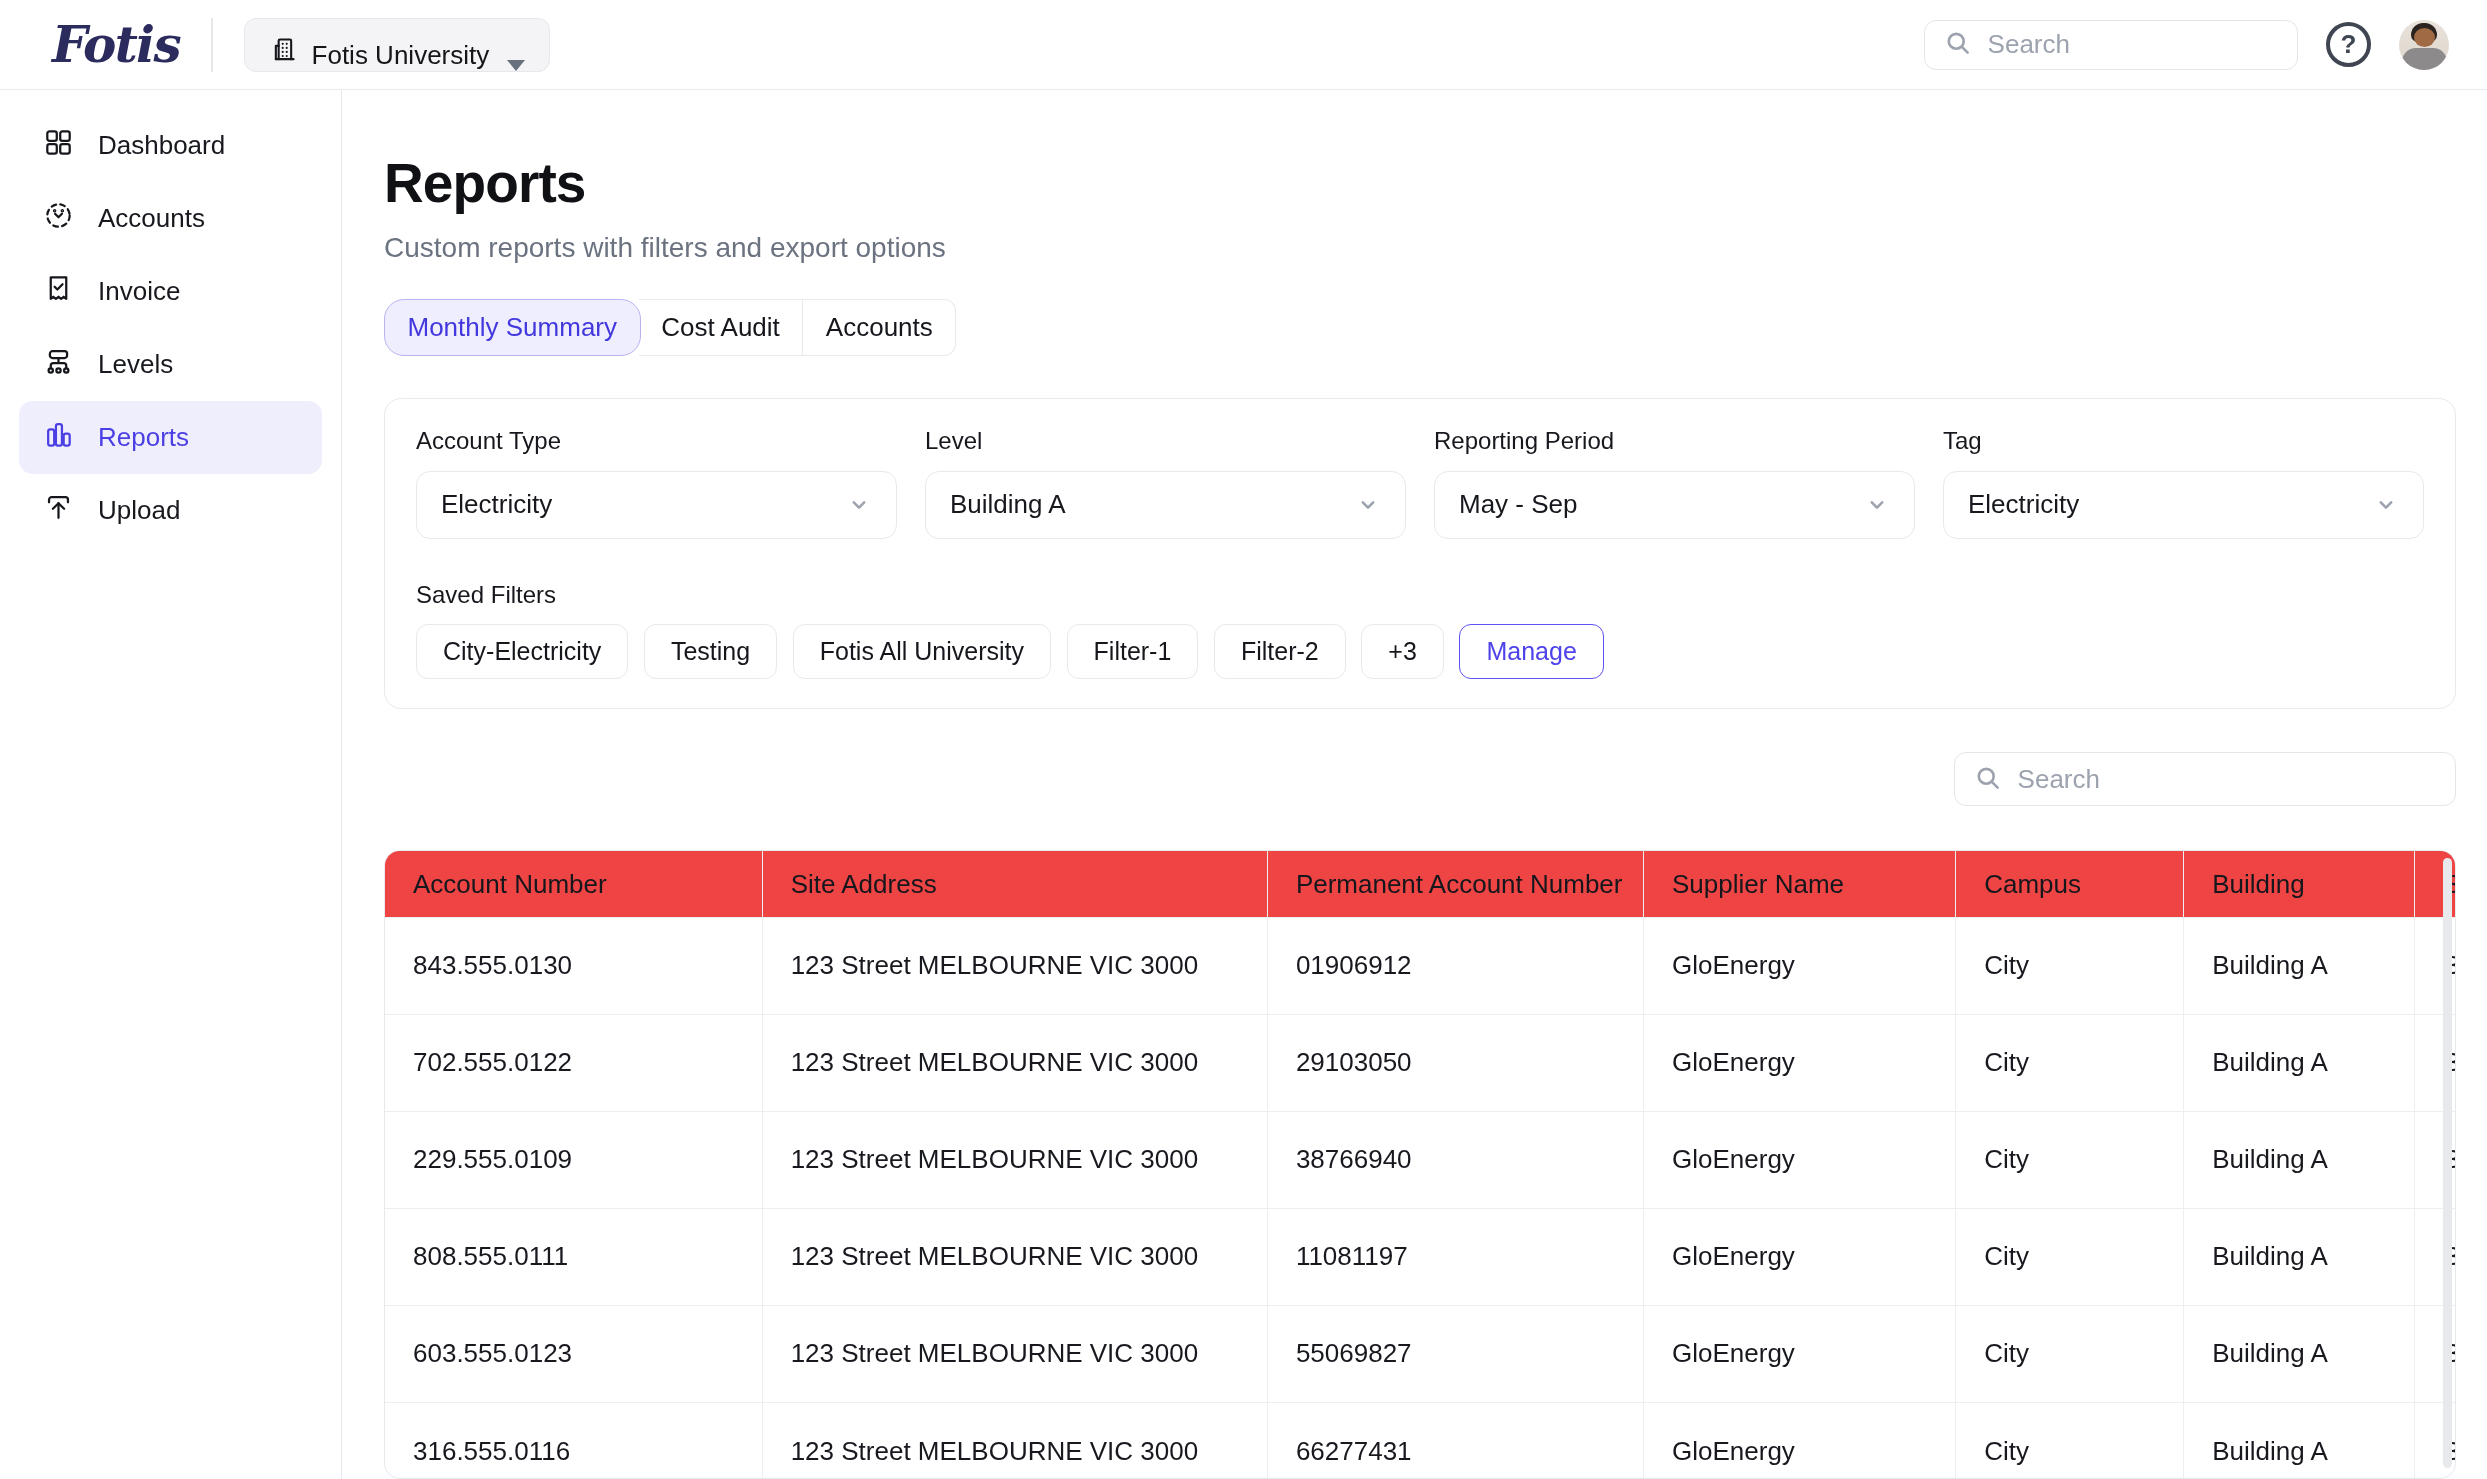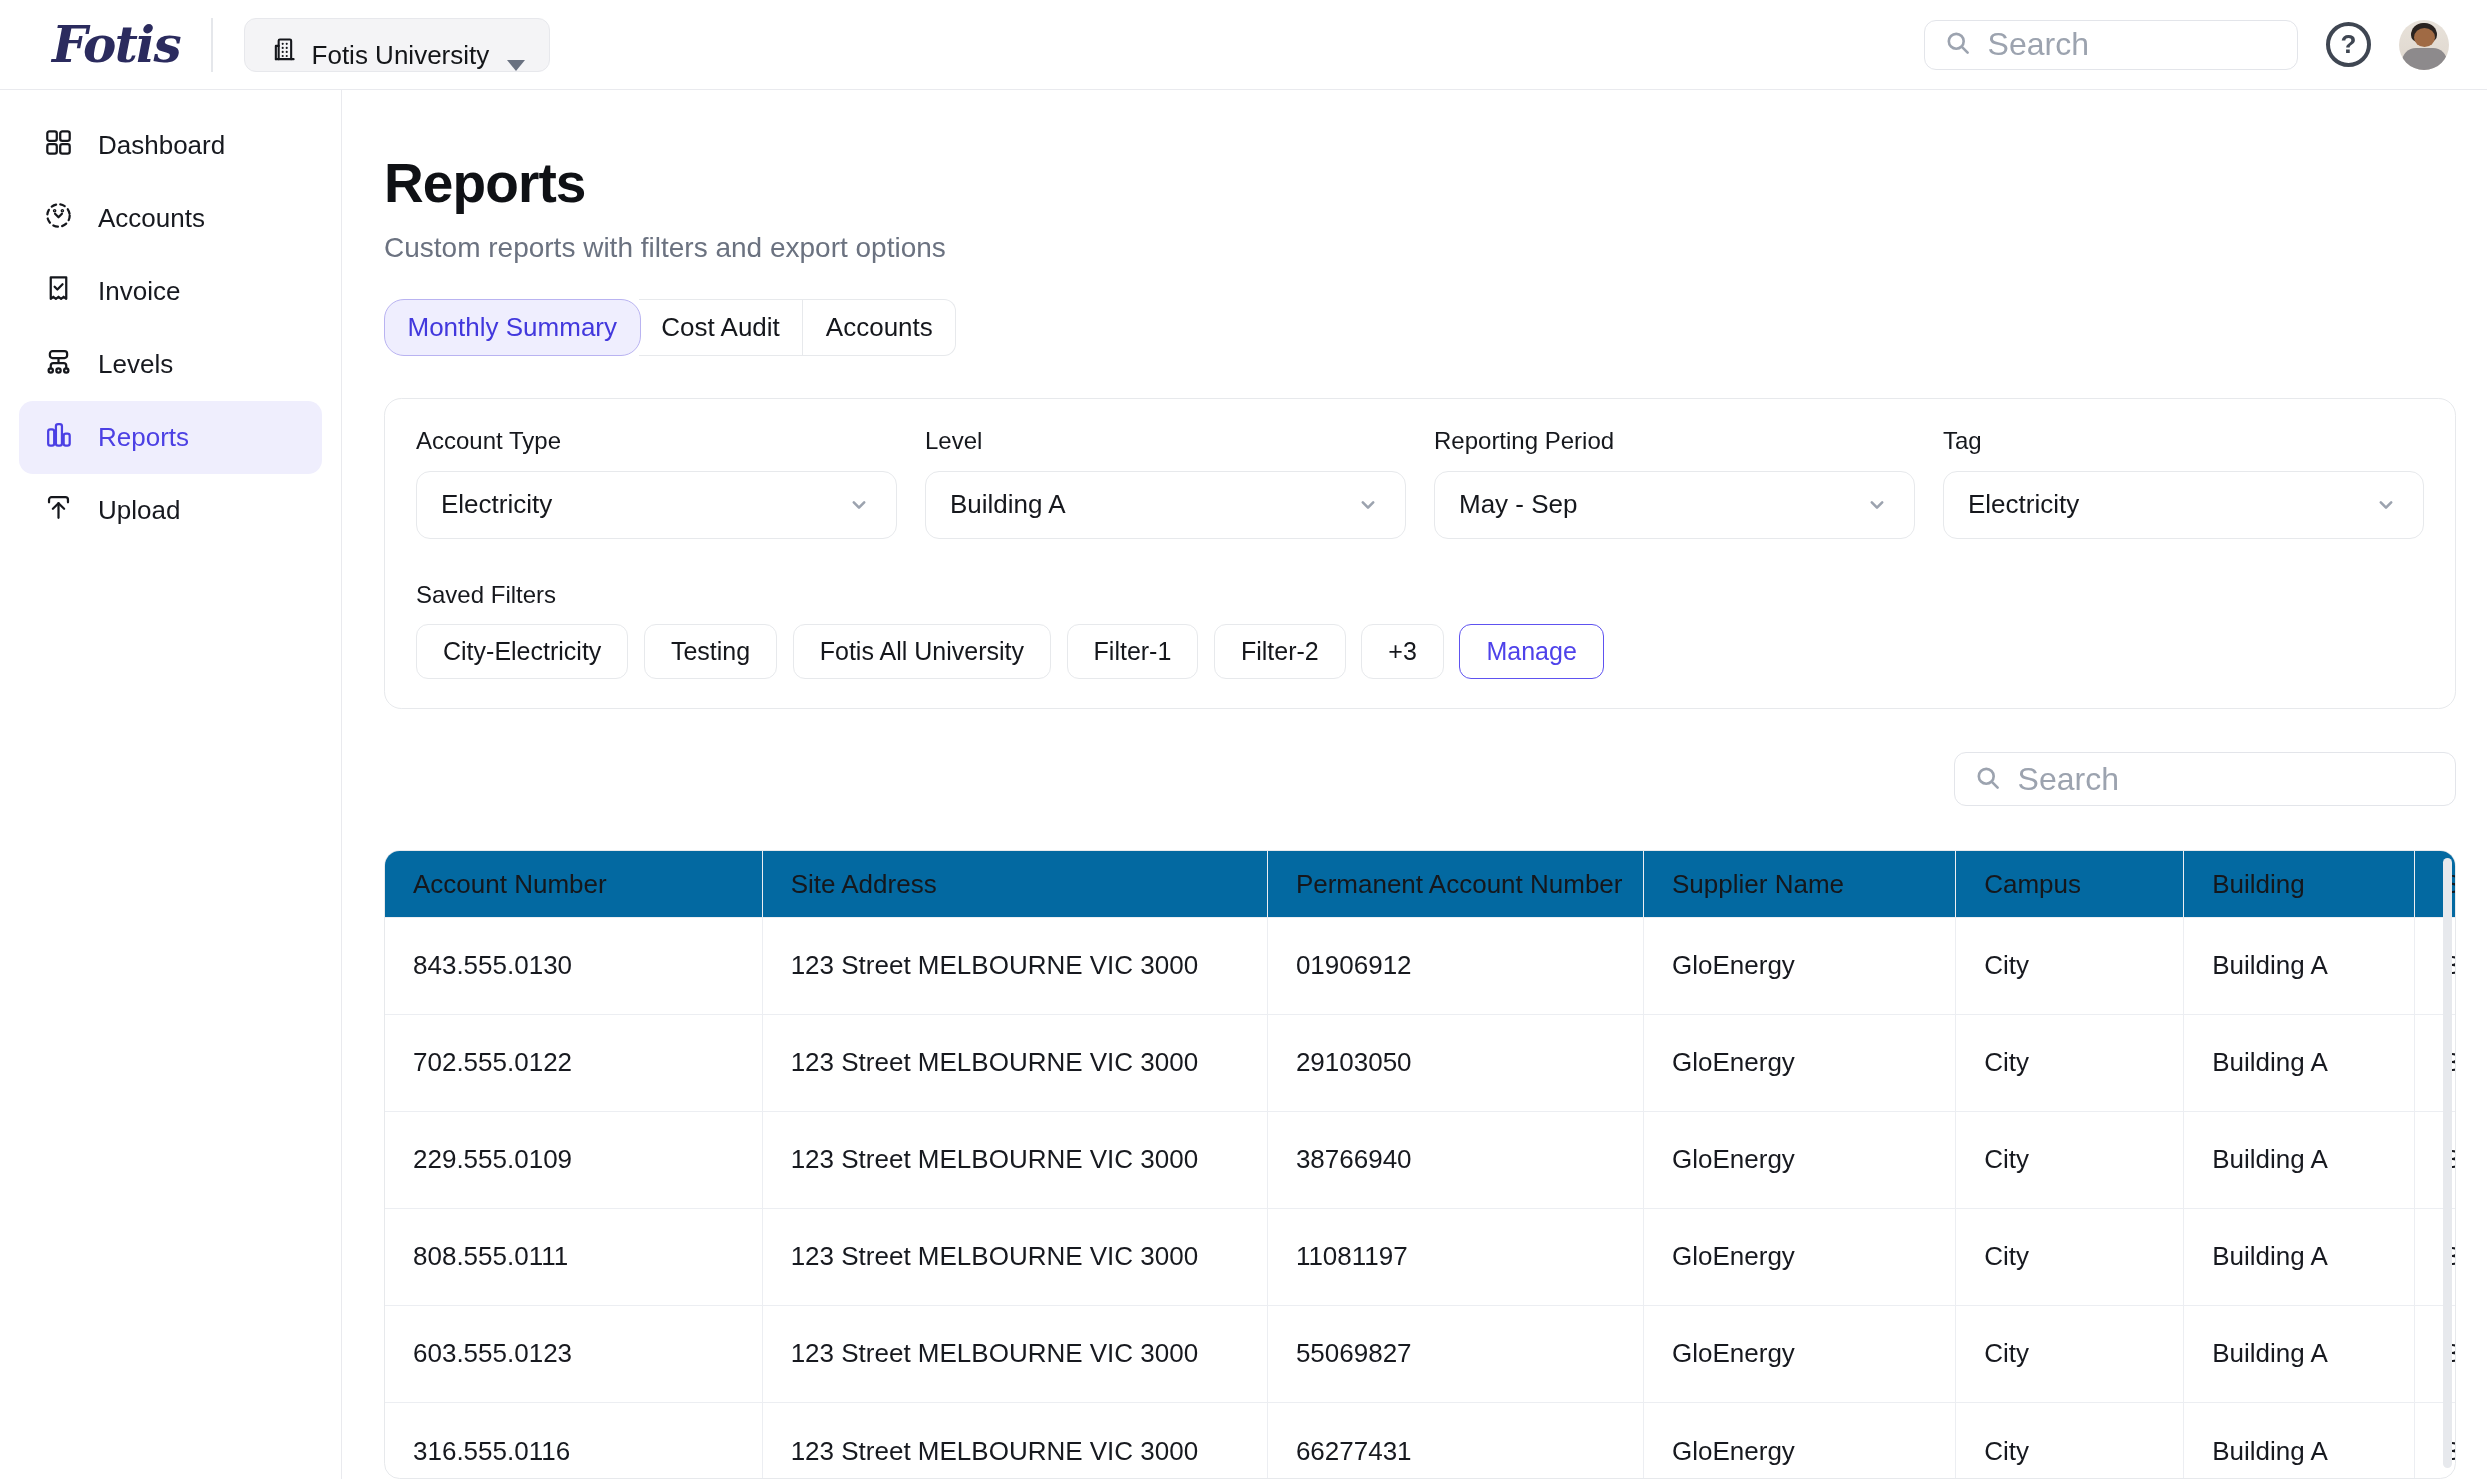--- a/index.html
+++ b/index.html
@@ -13,21 +13,21 @@
     font-size:50px; color:#2b2b5e; letter-spacing:-1.7px; }
   .topbar-divider { width:1.7px; height:54px; background:#e5e7eb; margin:0 31px; }
   .org-pill { display:flex; align-items:flex-end; gap:14px; height:54px; padding:0 24px;
     background:#f4f4f6; border:1.7px solid #e7e8ec; border-radius:12px; font-size:26px;
     font-weight:500; color:#141619; cursor:pointer; }
   .caret-down { width:0; height:0; border-left:9.5px solid transparent; border-right:9.5px solid transparent;
     border-top:11.3px solid #697180; margin-left:3.5px; }
   .topbar-right { margin-left:auto; display:flex; align-items:center; gap:28px; }
   .search-box { display:flex; align-items:center; gap:15.6px; background:#fff;
     border:1.7px solid #e3e5ea; border-radius:12px; height:50px; width:374px; padding:0 19px; }
-  .search-box input { border:none; outline:none; font-size:32px; color:#17191f; width:100%;
+  .search-box input { border:none; outline:none; font-size:26px; color:#17191f; width:100%;
     font-family:"Liberation Sans", sans-serif; background:transparent; }
   .search-box input::placeholder { color:#9ca3af; }
   .help-btn { width:45px; height:45px; border-radius:50%; border:4.3px solid #3f4652;
     display:flex; align-items:center; justify-content:center; font-size:26px; font-weight:700;
     color:#3f4652; cursor:pointer; background:#fff; }
   .avatar { width:50px; height:50px; border-radius:50%; overflow:hidden; position:relative;
     background:linear-gradient(180deg,#e8e2da 0%,#ded6cd 100%); cursor:pointer; }
   .avatar .hair { position:absolute; left:12px; top:3.5px; width:26px; height:19px;
     border-radius:12px 12px 7px 7px; background:#2a2320; }
   .avatar .face { position:absolute; left:14.7px; top:8.7px; width:21px; height:19px;
@@ -82,21 +82,21 @@
     background:#fff; border:1.7px solid #e7e9ec; border-radius:12px; font-size:26px;
     font-weight:500; color:#15171c; cursor:pointer; }
   .table-search { margin-left:auto; width:502px; height:54px; }
 
   
   .table-wrap { margin-top:44px; border:1.7px solid #e7e9ec; border-radius:15.6px;
     overflow:hidden; position:relative; height:629px; background:#fff; }
   table { border-collapse:collapse; table-layout:fixed; width:2250px; }
   th, td { text-align:left; padding:0 28px; border-right:1.7px solid #eceef2;
     white-space:nowrap; overflow:hidden; }
-  th { background:#0369a1; height:66px; font-size:26px; font-weight:500; color:#15171c; }
+  th { background:#ef4444; height:66px; font-size:26px; font-weight:500; color:#15171c; }
   td { height:97px; font-size:26px; color:#17191f; border-top:1.7px solid #eceef2; }
   th:last-child, td:last-child { border-right:none; }
   .v-scrollbar { position:absolute; right:3.5px; top:7px; width:8.7px; height:610px;
     background:#e7e9ed; border-radius:5.2px; }
 
   .icon-stroke { stroke:#15171c; fill:none; stroke-width:2.6; stroke-linecap:round; stroke-linejoin:round; }
   .icon-accent { stroke:#4c40e4; fill:none; stroke-width:2.6; stroke-linecap:round; stroke-linejoin:round; }
   .icon-gray { stroke:#9ca3af; fill:none; stroke-width:3; stroke-linecap:round; stroke-linejoin:round; }
   .icon-midgray { stroke:#6b7280; fill:none; stroke-width:3; stroke-linecap:round; stroke-linejoin:round; }
 </style>

